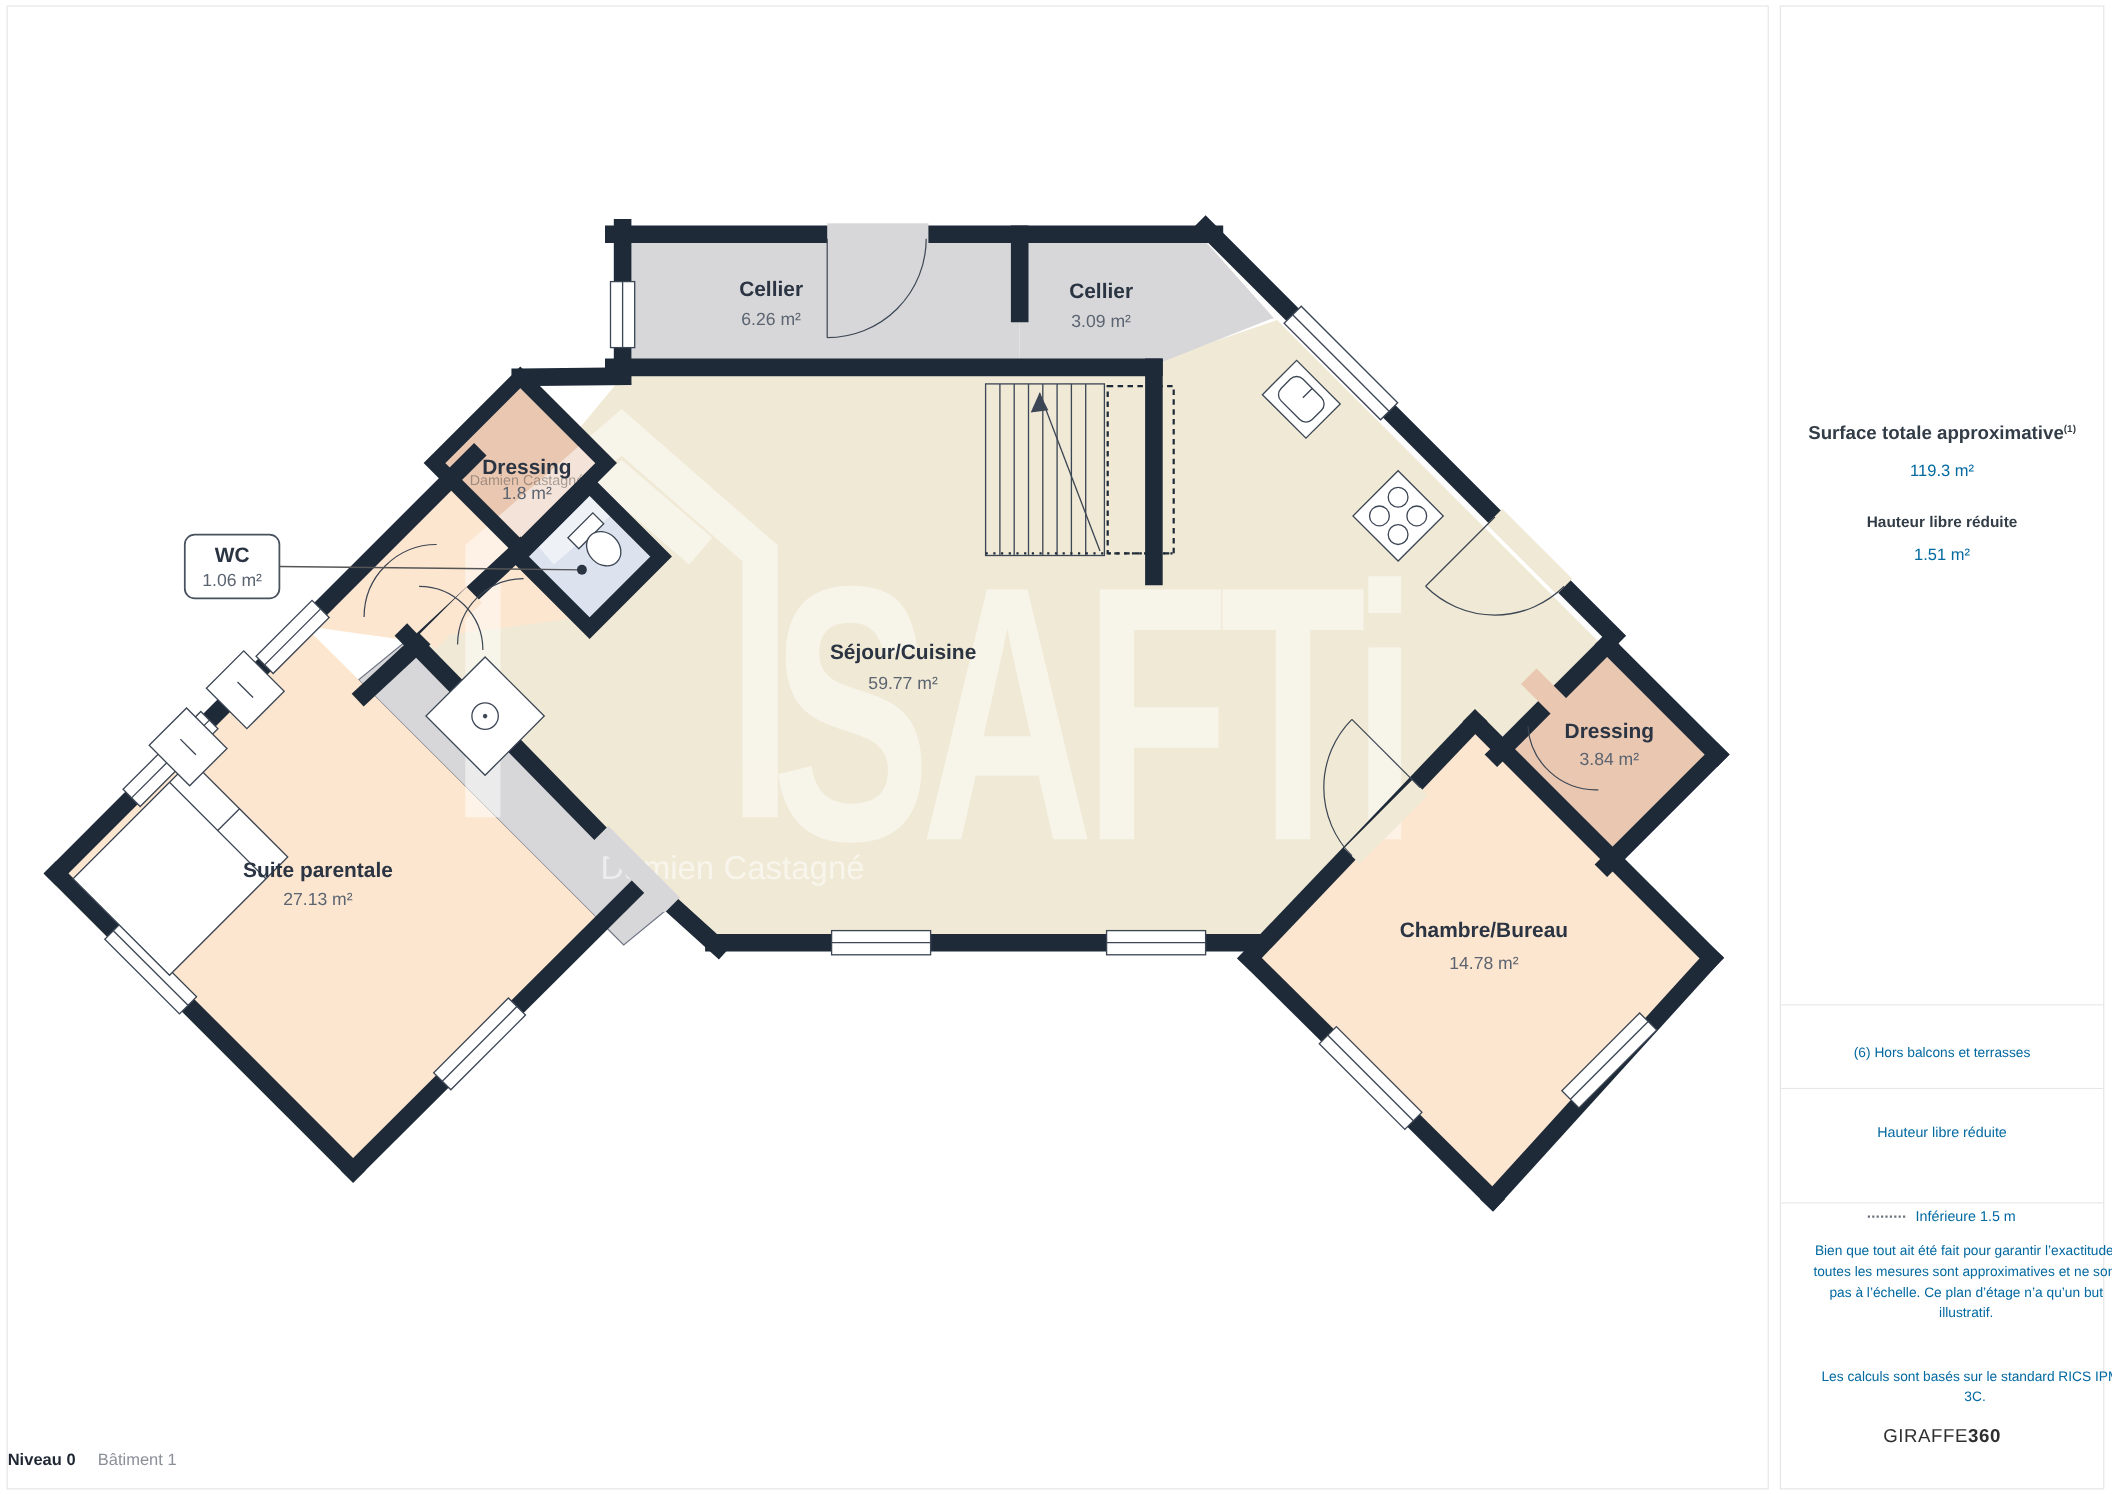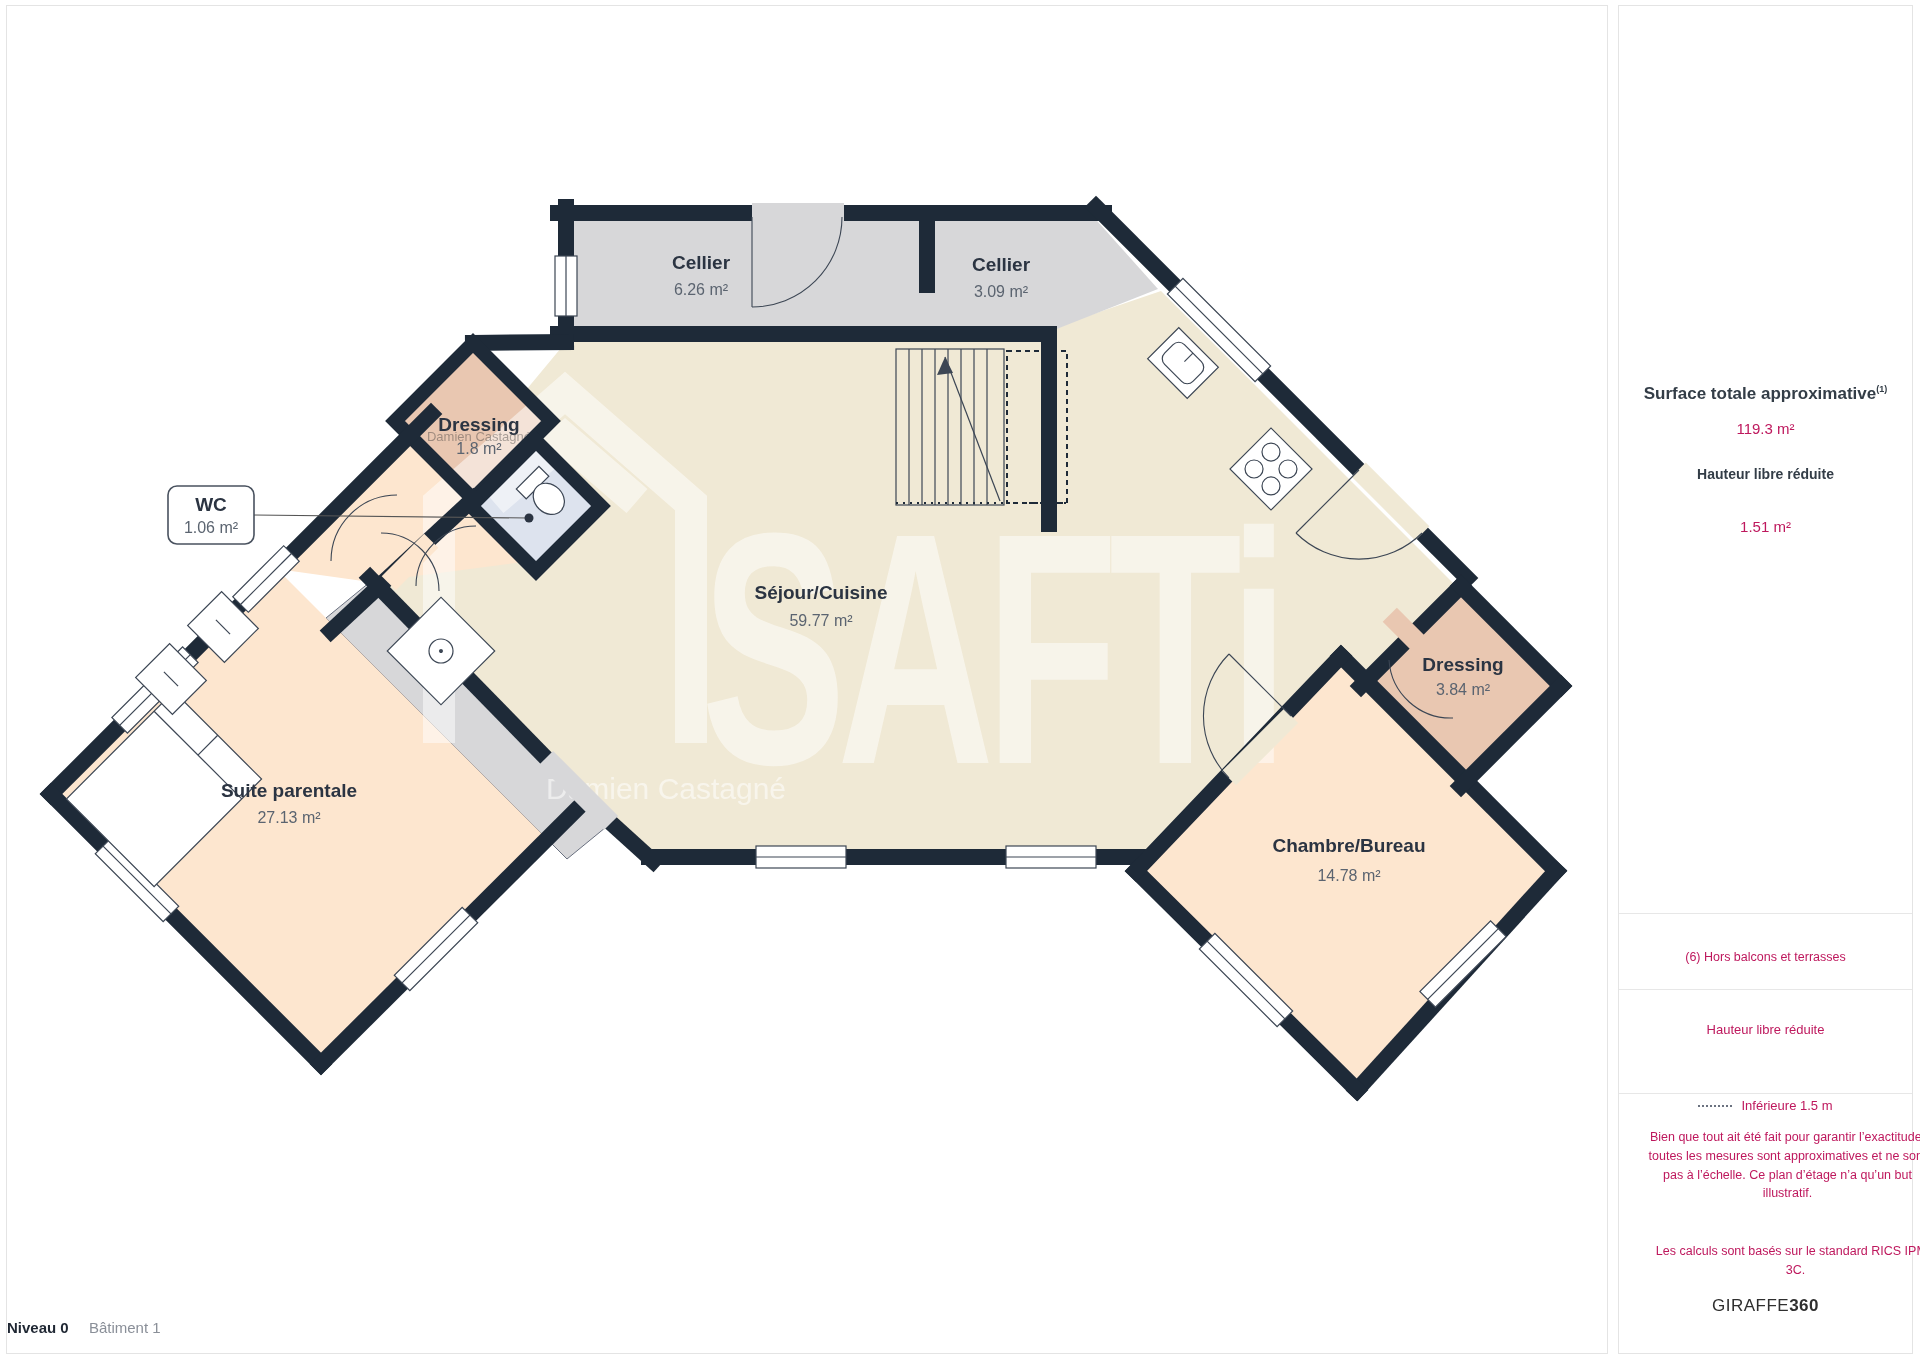--- a/index.html
+++ b/index.html
@@ -4,26 +4,26 @@
 <style>
   html,body{margin:0;padding:0;background:#fff;font-family:"Liberation Sans",sans-serif;}
   .page{position:relative;width:1920px;height:1358px;background:#fff;overflow:hidden;}
   .plan-panel{position:absolute;left:6px;top:5px;width:1600px;height:1347px;border:1px solid #e4e4e4;background:#fff;}
   .side-panel{position:absolute;left:1618px;top:5px;width:293px;height:1347px;border:1px solid #e4e4e4;background:#fff;}
   .plan-svg{position:absolute;left:0;top:0;}
   .bottom-caption{position:absolute;left:0;right:0;top:1313px;text-align:left;font-size:15px;}
   .bottom-caption .lvl{font-weight:700;color:#1f2733;}
   .bottom-caption .bld{color:#8a8f98;margin-left:16px;}
   
-  .sb{position:absolute;left:0;width:100%;text-align:center;color:#be185d;}
+  .sb{position:absolute;left:0;width:100%;text-align:center;color:#0369a1;}
   .sb-title{top:378px;font-size:17px;font-weight:700;color:#333d47;}
   .sb-title sup{font-size:9px;}
   .sb-val1{top:414px;font-size:15px;}
   .sb-sub{top:460px;font-size:14px;font-weight:700;color:#333d47;}
-  .sb-val2{top:512px;font-size:15px;}
+  .sb-val2{top:490px;font-size:15px;}
   .divider{position:absolute;left:0;width:100%;border-top:1px solid #e7e7e7;}
   .sb-note{top:944px;font-size:12.5px;}
   .sb-leg-title{top:1016px;font-size:13px;}
   .sb-leg-item{top:1048px;font-size:13px;margin-top:44px;}
   .dotline{display:inline-block;width:34px;border-top:2px dotted #6b7280;vertical-align:3px;margin-right:9px;}
   .sb-disc{top:1122px;font-size:12.5px;line-height:1.5;padding:0 22px;}
   .sb-std{top:1236px;font-size:12.5px;line-height:1.5;padding:0 30px;}
   .sb-brand{top:1290px;font-size:17px;color:#2f2f2f;letter-spacing:.5px;}
   .sb-brand .b{font-weight:700;}
   

